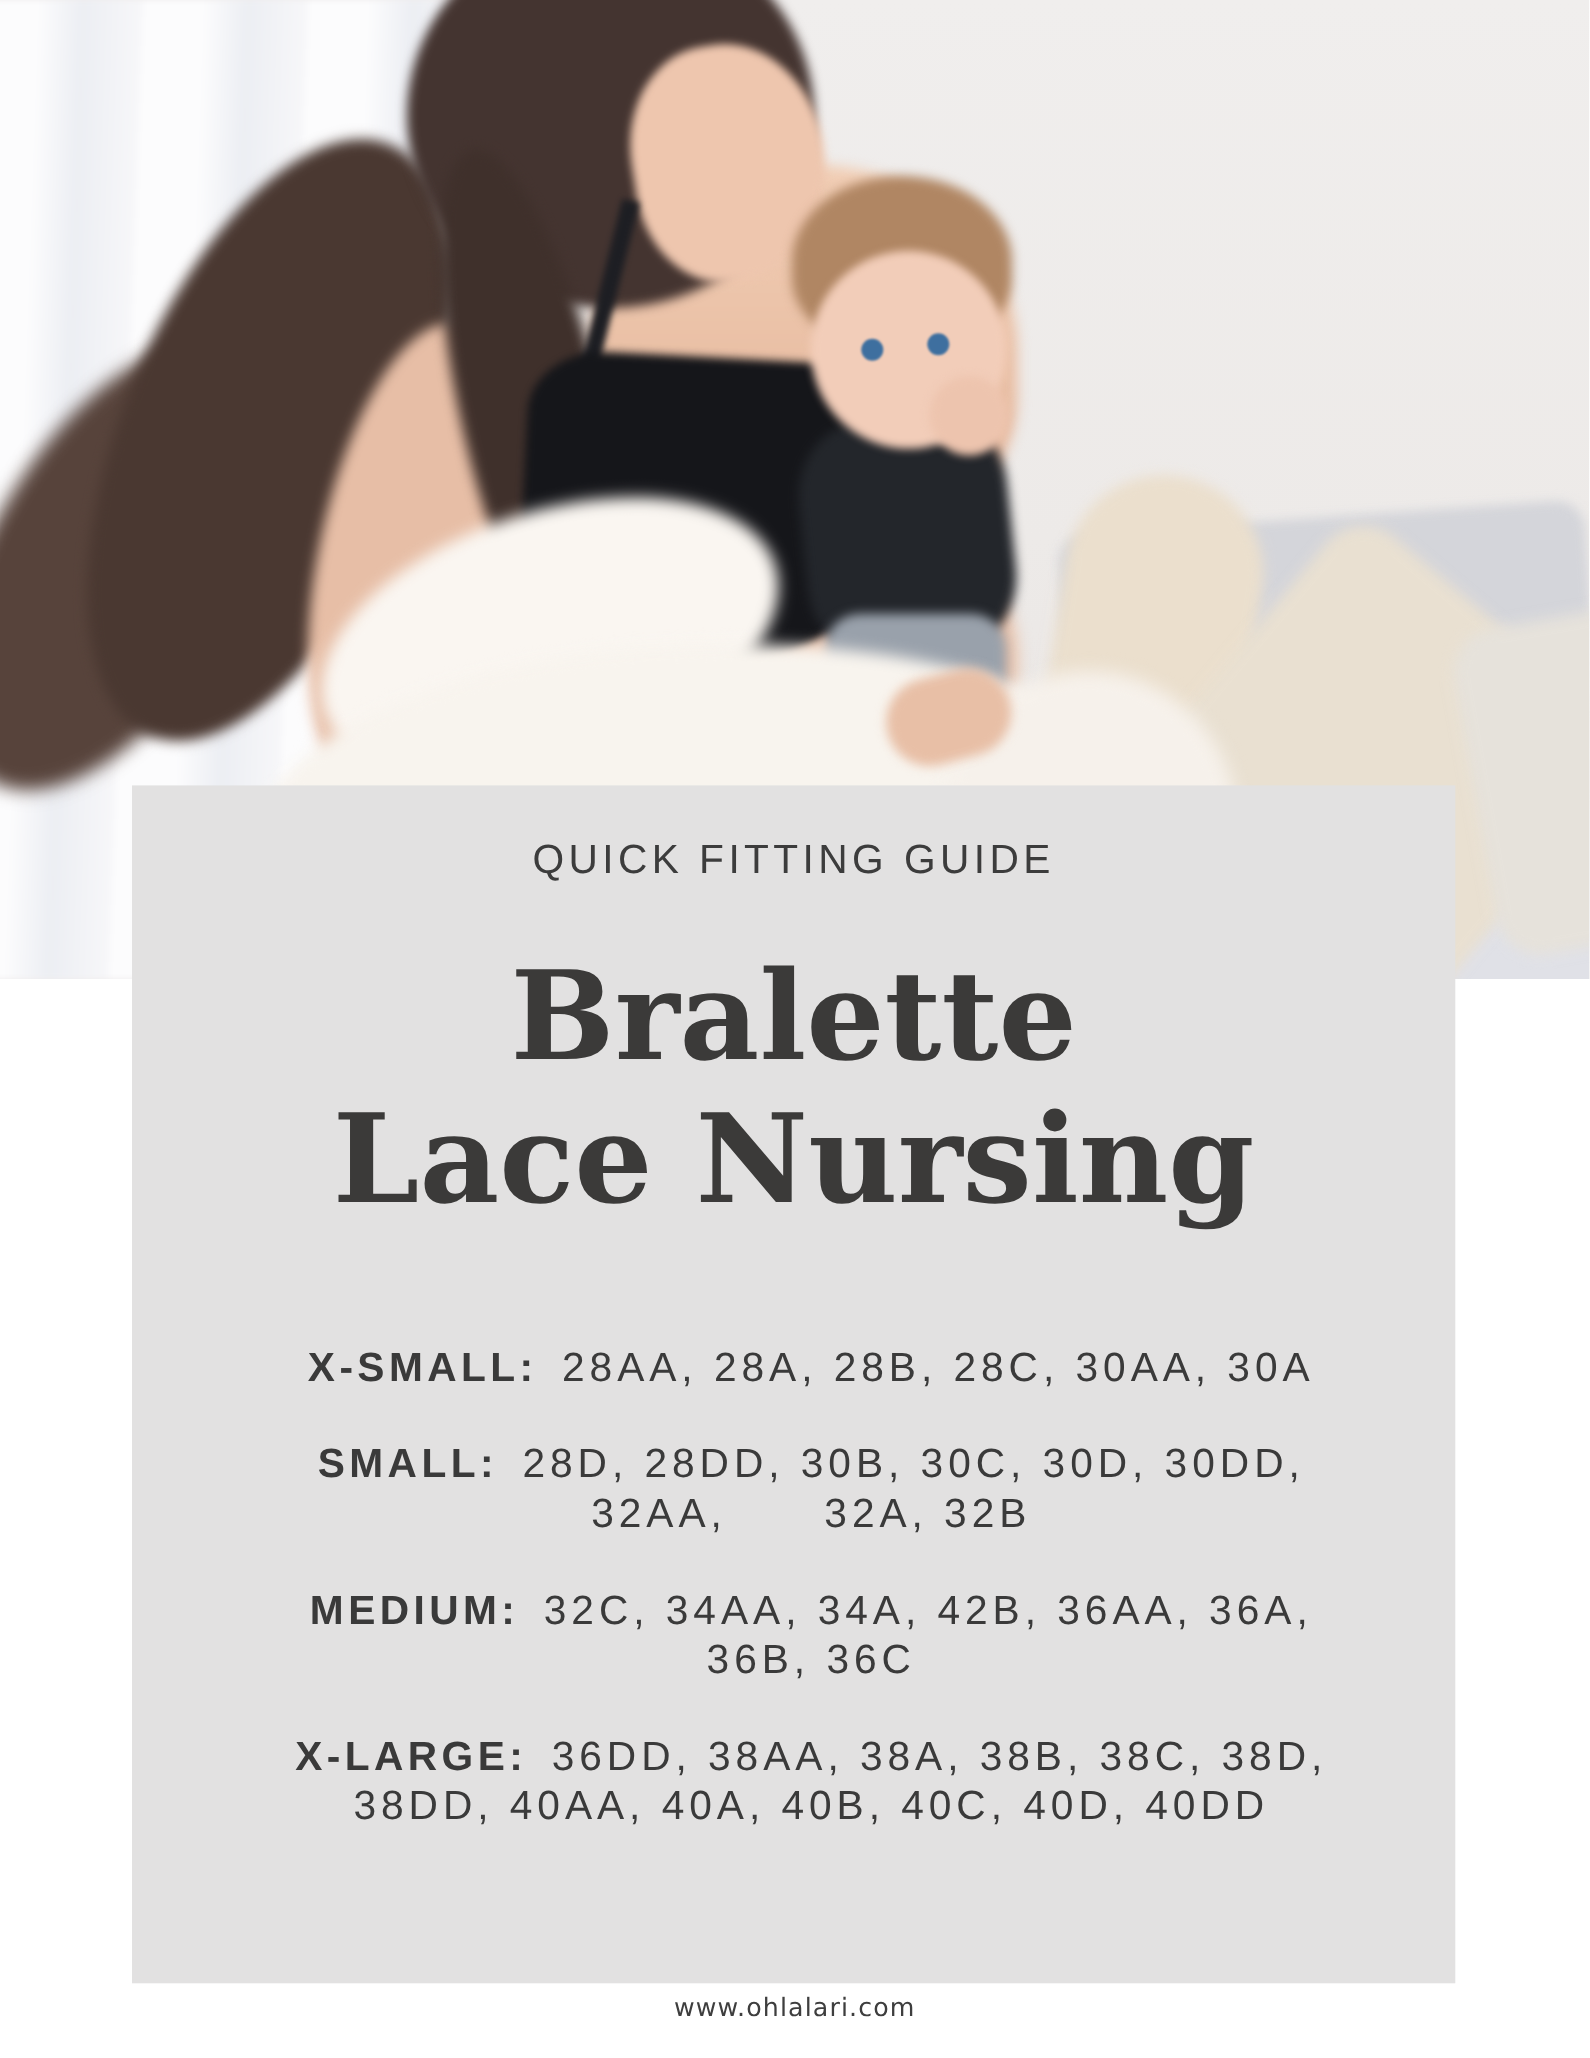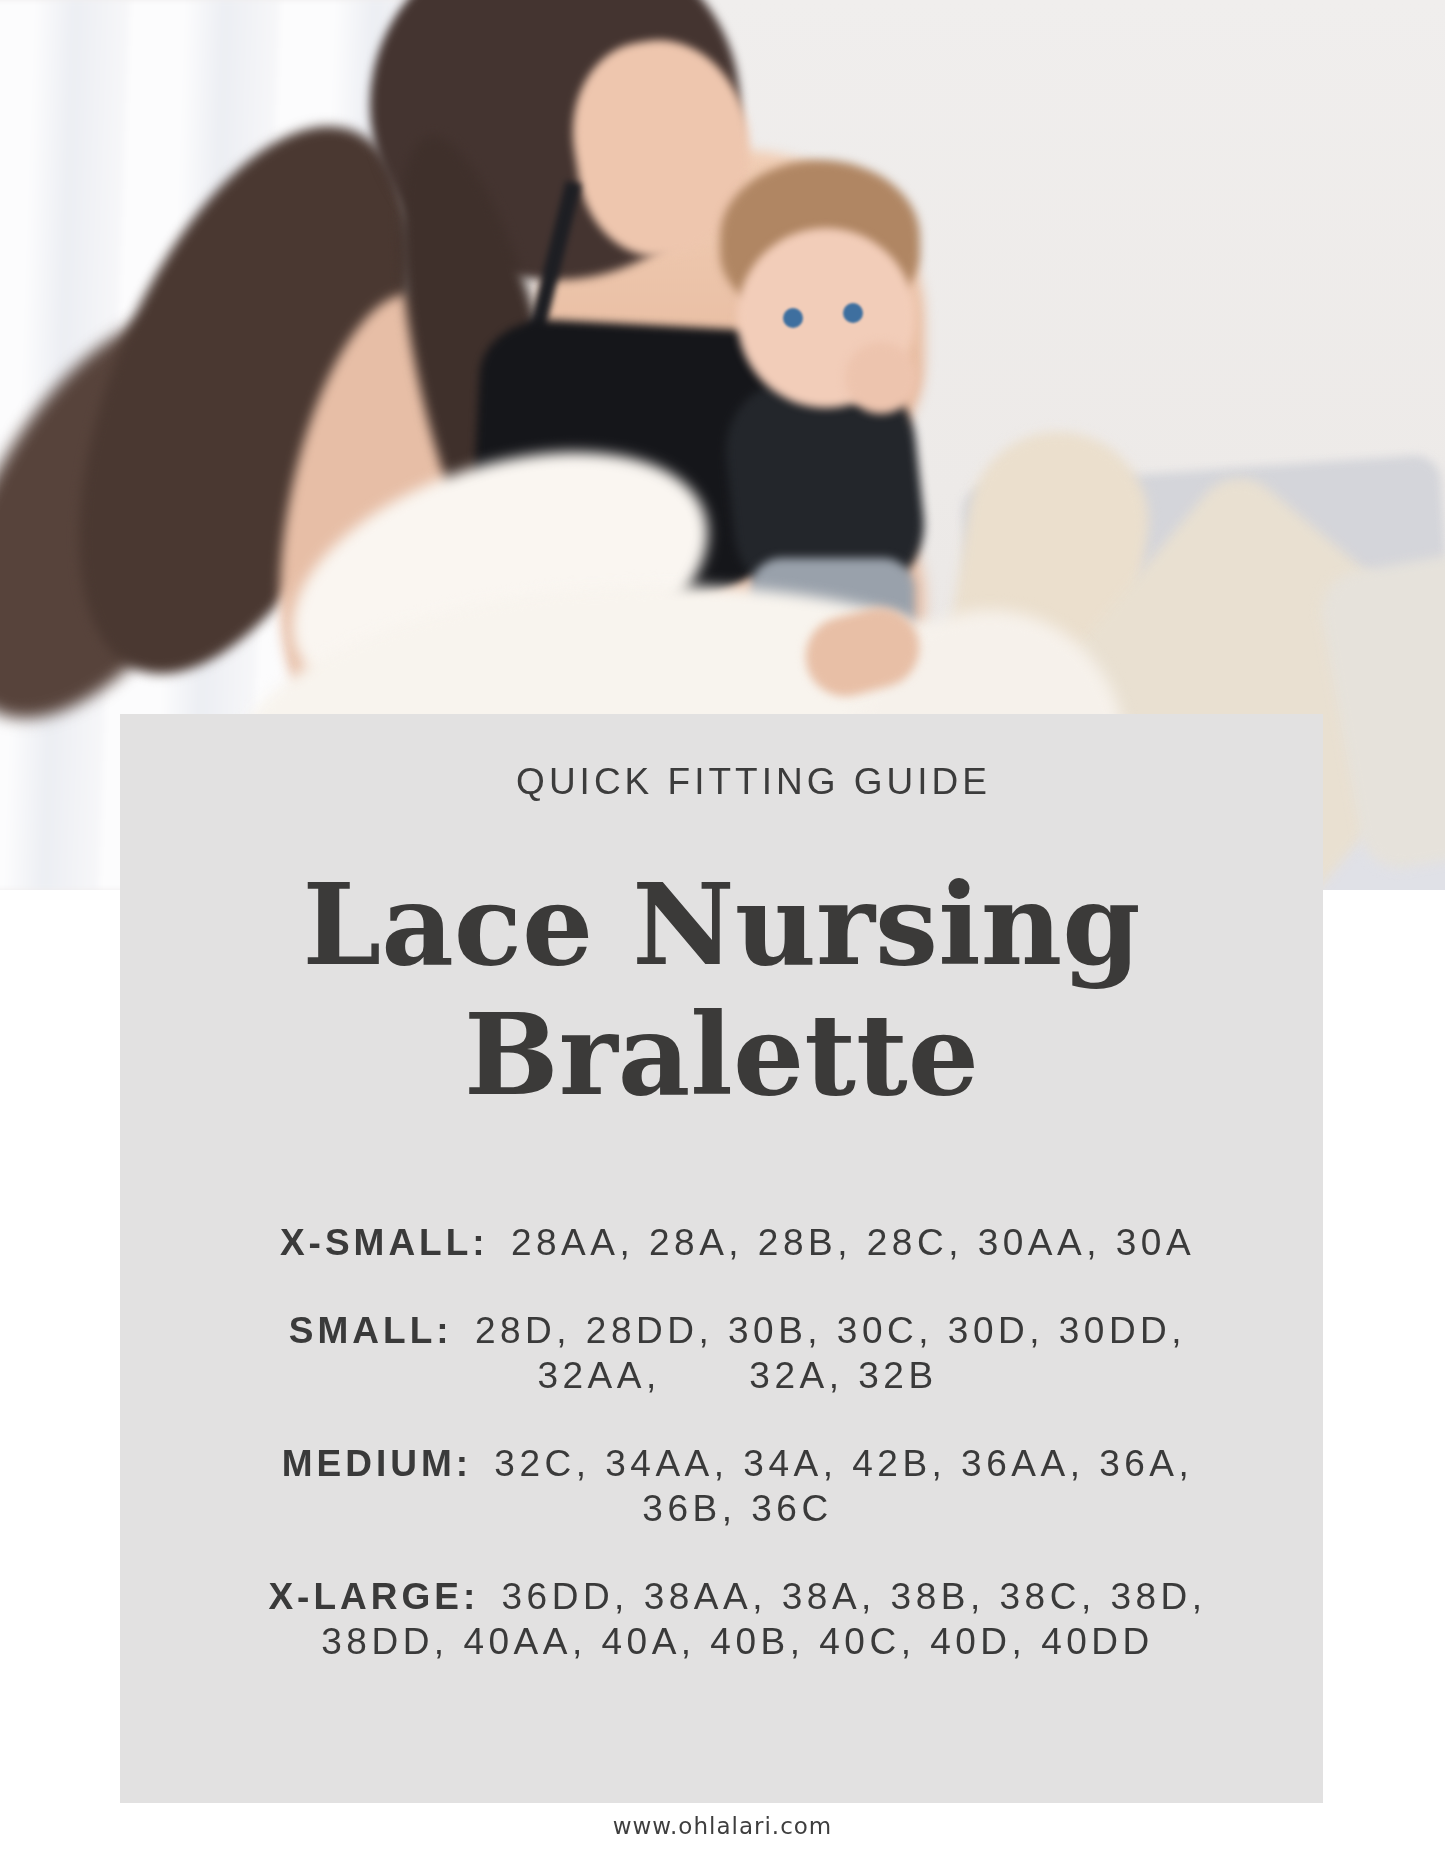--- a/index.html
+++ b/index.html
@@ -69,21 +69,21 @@
   .baby-eye-r{left:843px; top:303px; width:20px; height:20px; background:#3e6f9f; border-radius:50%; filter:blur(1px);}
   .baby-fist{left:845px; top:342px; width:72px; height:72px; background:#edc4ae;
     border-radius:50%; filter:blur(4px);}
   .mom-hand{left:805px; top:612px; width:115px; height:80px; background:#e8bfa6;
     border-radius:40px; transform:rotate(-15deg); filter:blur(5px);}
 
   
   .panel{position:absolute; left:120px; top:714px; width:1203px; height:1089px; background:#e2e1e1;}
   .eyebrow{
     position:absolute; top:46px; left:0; width:100%; text-align:center;
-    font-size:37px; font-weight:400; letter-spacing:4px; color:#3c3c3c; line-height:44px;padding-left:32px;
+    font-size:37px; font-weight:400; letter-spacing:4px; color:#3c3c3c; line-height:44px;
   }
   .title{
     position:absolute; top:146px; left:0; width:100%; margin:0; text-align:center;
     font-family:"DejaVu Serif", serif; font-weight:700;
     font-size:112px; line-height:130px; color:#3b3a39;
   }
   .title-line{display:block;}
   .sizes{
     position:absolute; top:506px; left:98px; right:66px;
     font-size:37px; line-height:45px; color:#3a3a3a;text-align:center;
@@ -135,22 +135,22 @@
     <div class="ph baby-eye-l"></div>
     <div class="ph baby-eye-r"></div>
     <div class="ph baby-fist"></div>
     <div class="ph mom-hand"></div>
   </div>
 
   <section class="panel">
     <div class="eyebrow">QUICK FITTING GUIDE</div>
 
     <h1 class="title">
+      <span class="title-line">Bralette</span>
       <span class="title-line">Lace Nursing</span>
-      <span class="title-line">Bralette</span>
     </h1>
 
     <div class="sizes">
       <p class="size-row">
         <span class="size-label">X-SMALL:</span>
         <span class="size-values">28AA, 28A, 28B, 28C, 30AA, 30A</span>
         <span class="size-values size-line2"></span>
       </p>
       <p class="size-row">
         <span class="size-label">SMALL:</span>

